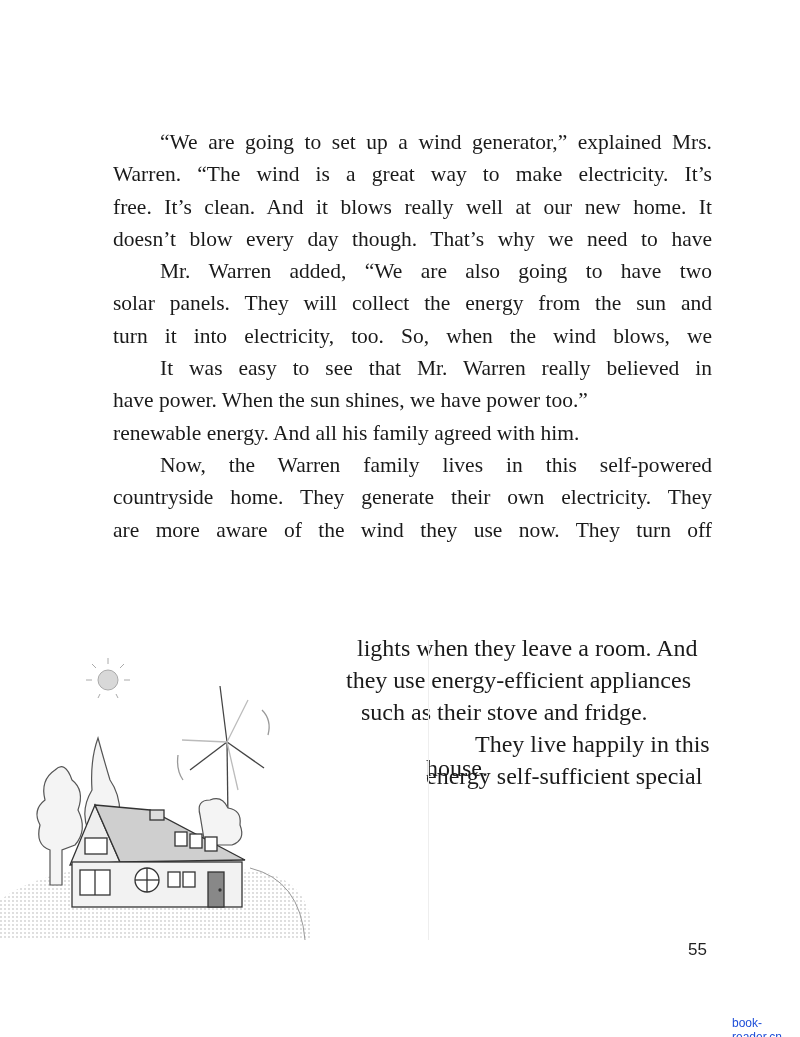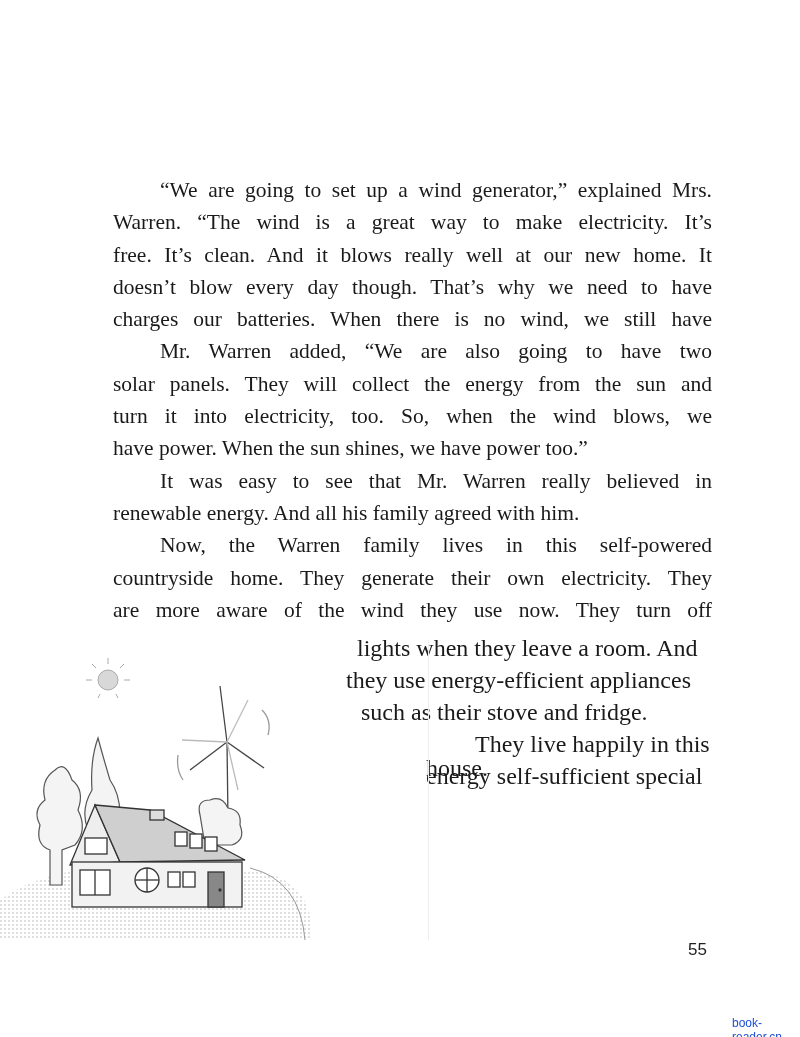--- a/index.html
+++ b/index.html
@@ -1,21 +1,21 @@
 <!DOCTYPE html>
 <html><head>
 <meta charset="utf-8">
 <style>
   html, body { margin: 0; padding: 0; background: #ffffff; }
   body { width: 800px; height: 1037px; position: relative; overflow: hidden; }
   .page { position: absolute; left: 0; top: 0; width: 800px; height: 1037px; background: #fff; }
   .text-block {
     position: absolute; left: 113px; top: 126px; width: 599px;
     font-family: "Liberation Serif", "DejaVu Serif", serif;
-    font-size: 21.5px; line-height: 32.3px; color: #1a1a1a; margin-top: 48px;
+    font-size: 21.5px; line-height: 32.3px; color: #1a1a1a;
   }
   .line { display: block; white-space: nowrap; text-align: justify; text-align-last: justify; height: 32.3px; }
   .line.last { text-align-last: left; }
   .indent { padding-left: 47px; }
   .wrap-line { position: absolute; font-family: "Liberation Serif", "DejaVu Serif", serif;
     font-size: 24px; line-height: 32.3px; color: #1a1a1a; white-space: nowrap; }
   .page-number { position: absolute; left: 688px; top: 940px; font-family: "Liberation Sans", "DejaVu Sans", sans-serif; font-size: 17px; color: #222; }
   .watermark { position: absolute; left: 732px; top: 1016px; font-family: "Liberation Sans", "DejaVu Sans", sans-serif; font-size: 12px; color: #1d4ed8; }
   .illustration { position: absolute; left: 0; top: 640px; width: 330px; height: 300px; }
   .fold-line { position: absolute; left: 428px; top: 640px; width: 1px; height: 300px; background: #eee; }
@@ -23,28 +23,27 @@
 </head>
 <body>
 
 <div class="page">
 
   <div class="text-block">
     <span class="line indent">“We are going to set up a wind generator,” explained Mrs.</span>
     <span class="line">Warren. “The wind is a great way to make electricity. It’s</span>
     <span class="line">free. It’s clean. And it blows really well at our new home. It</span>
     <span class="line">doesn’t blow every day though. That’s why we need to have</span>
-    <span class="line">charges our batteries. When there is no wind, we still have</span>
 
     <span class="line indent">Mr. Warren added, “We are also going to have two</span>
     <span class="line">solar panels. They will collect the energy from the sun and</span>
     <span class="line">turn it into electricity, too. So, when the wind blows, we</span>
+    <span class="line indent">It was easy to see that Mr. Warren really believed in</span>
+
     <span class="line last">have power. When the sun shines, we have power too.”</span>
-
-    <span class="line indent">It was easy to see that Mr. Warren really believed in</span>
     <span class="line last">renewable energy. And all his family agreed with him.</span>
 
     <span class="line indent">Now, the Warren family lives in this self-powered</span>
     <span class="line">countryside home. They generate their own electricity. They</span>
     <span class="line">are more aware of the wind they use now. They turn off</span>
   </div>
 
   <span class="wrap-line" style="left:357px; top:632px;">lights when they leave a room. And</span>
   <span class="wrap-line" style="left:346px; top:664px;text-align:center;">they use energy-efficient appliances</span>
   <span class="wrap-line" style="left:361px; top:696px;">such as their stove and fridge.</span>

